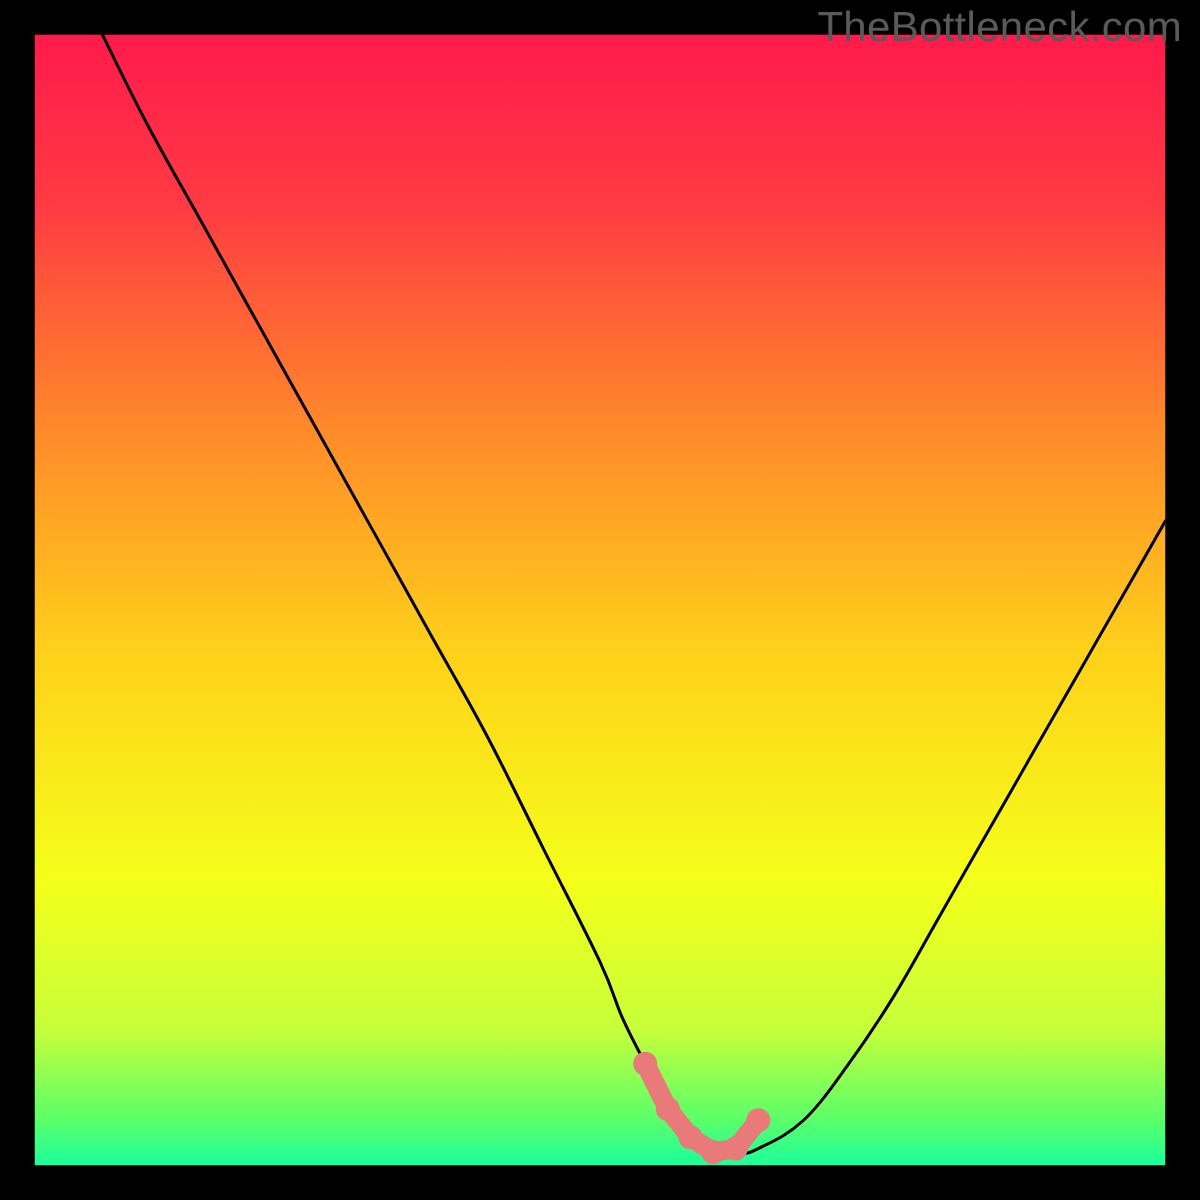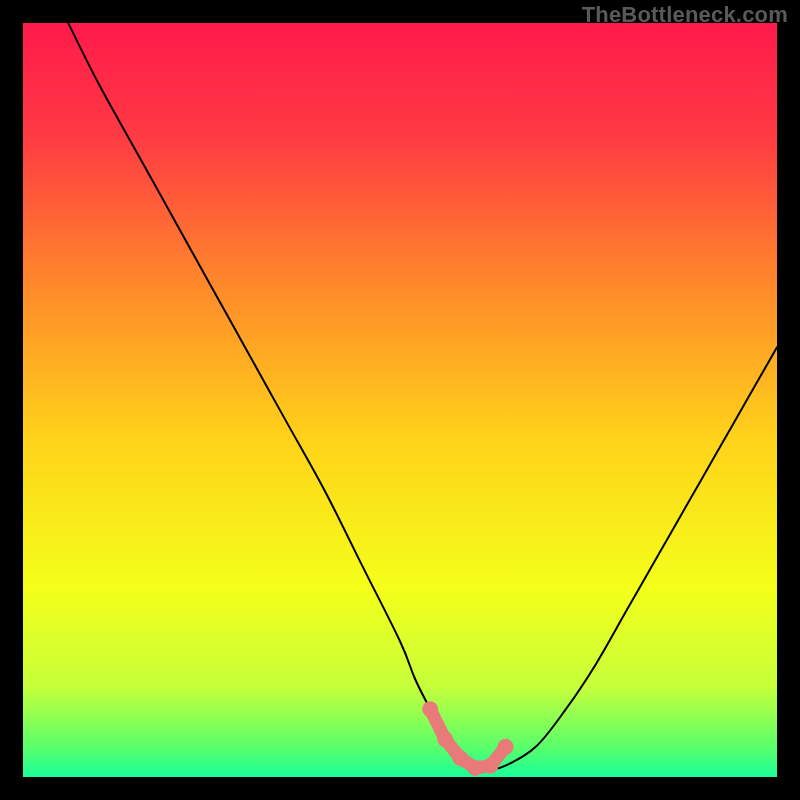--- a/index.html
+++ b/index.html
@@ -14,22 +14,22 @@
   .frame {
     position: relative;
     width: 800px;
     height: 800px;
     background: #000;
   }
   .watermark {
     position: absolute;
     top: 2px;
     right: 12px;
-    font-size: 22px;
-    font-weight: 700;
+    font-size: 28px;
+    font-weight: 400;
     color: #5a5a5a;
     letter-spacing: 0.2px;
     z-index: 10;
   }
   .plot {
     position: absolute;
     left: 23px;
     top: 23px;
     width: 754px;
     height: 754px;

